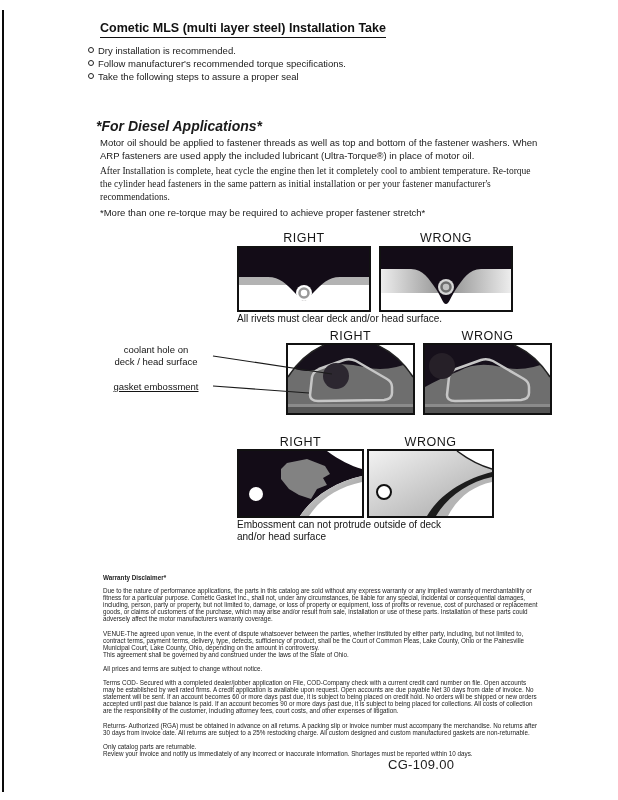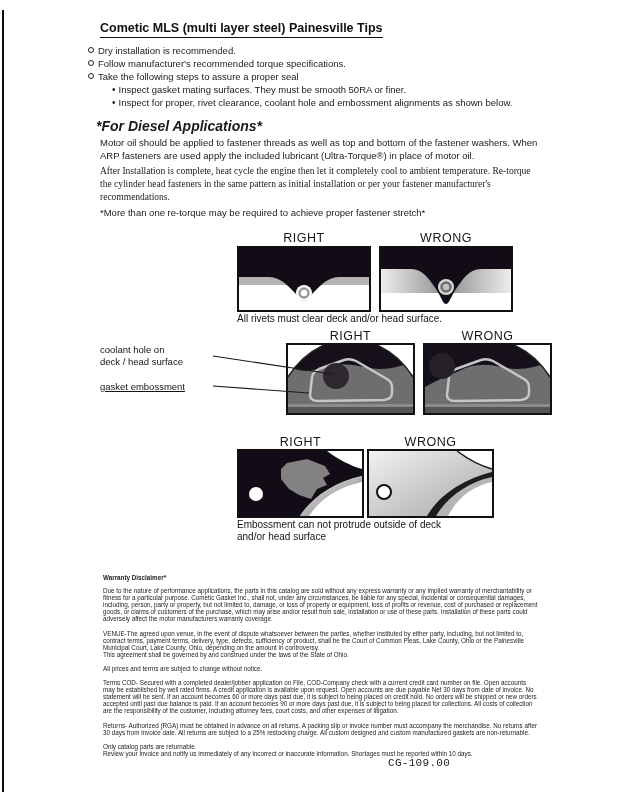--- a/index.html
+++ b/index.html
@@ -24,55 +24,51 @@
   .o-marker{display:inline-block;width:4px;height:4px;border:1px solid #222;border-radius:50%;margin-right:4px;position:relative;top:-1px;flex:0 0 auto;}
   #subbullets{left:112px;top:83px;font-size:9.5px;line-height:13px;white-space:nowrap;}
   .dot-marker{margin-right:3px;font-size:10px;}
   #diesel-heading{left:96px;top:118px;font-size:14px;font-weight:bold;font-style:italic;}
   #diesel-p1{left:100px;top:136px;width:440px;font-size:9.5px;line-height:13px;}
   #diesel-p2{left:100px;top:165px;width:440px;font-size:9.5px;line-height:13px;font-family:Liberation Serif, serif;}
   #retorque-note{left:100px;top:207px;width:460px;font-size:9.5px;}
   .dlabel{font-size:12.5px;letter-spacing:0.5px;text-align:center;color:#161616;}
   .dbox{border:2px solid #111;background:#fff;display:block;}
   .caption{font-size:10px;line-height:12px;color:#141414;}
-  .anno{font-size:9.5px;line-height:12px;text-align:left;color:#141414;}
+  .anno{font-size:9.5px;line-height:12px;text-align:center;color:#141414;}
   #disclaimer{left:103px;top:574px;width:436px;font-size:6.3px;line-height:7.1px;color:#232323;}
   #disclaimer .dp{margin:0 0 7px 0;}
   #disclaimer .dp0{margin:0;}
   #warranty-heading{font-weight:bold;margin:0 0 6px 0;}
-  #footer-num{left:388px;top:757px;font-size:11px;color:#1c1c1c;letter-spacing:0.3px;font-family:Liberation Mono, monospace;}
+  #footer-num{left:388px;top:757px;font-size:13px;color:#1c1c1c;letter-spacing:0.3px;}
 </style>
 </head>
 <body>
 
 <div id="page">
 
   <div id="edge-line" class="abs"></div>
 
-  <div id="title" class="abs">Cometic MLS (multi layer steel) Painesville Tips</div>
+  <div id="title" class="abs">Cometic MLS (multi layer steel) Installation Take</div>
 
   <div id="bullets" class="abs">
     <div class="b-row">
         <span class="o-marker"></span>
         <span>Dry installation is recommended.</span>
       </div>
     <div class="b-row">
         <span class="o-marker"></span>
         <span>Follow manufacturer's recommended torque specifications.</span>
       </div>
     <div class="b-row">
         <span class="o-marker"></span>
         <span>Take the following steps to assure a proper seal</span>
       </div>
   </div>
 
-  <div id="subbullets" class="abs">
-    <div><span class="dot-marker">•</span><span>Inspect gasket mating surfaces.  They must be smooth 50RA or finer.</span></div>
-    <div><span class="dot-marker">•</span><span>Inspect for proper, rivet clearance, coolant hole and embossment alignments as shown below.</span></div>
-  </div>
 
   <div id="diesel-heading" class="abs">*For Diesel Applications*</div>
   <div id="diesel-p1" class="abs">Motor oil should be applied to fastener threads as well as top and bottom of the fastener washers. When ARP fasteners are used apply the included lubricant (Ultra-Torque®) in place of motor oil.</div>
   <div id="diesel-p2" class="abs">After Installation is complete, heat cycle the engine then let it completely cool to ambient temperature. Re-torque the cylinder head fasteners in the same pattern as initial installation or per your fastener manufacturer's recommendations.</div>
   <div id="retorque-note" class="abs">*More than one re-torque may be required to achieve proper fastener stretch*</div>
 
   <div class="abs dlabel" style="left:237px;top:231px;width:134px;">RIGHT</div>
   <div class="abs dlabel" style="left:379px;top:231px;width:134px;">WRONG</div>
 
   <svg class="abs dbox" style="left:237px;top:246px;" width="130" height="62" viewBox="0 0 130 62">

